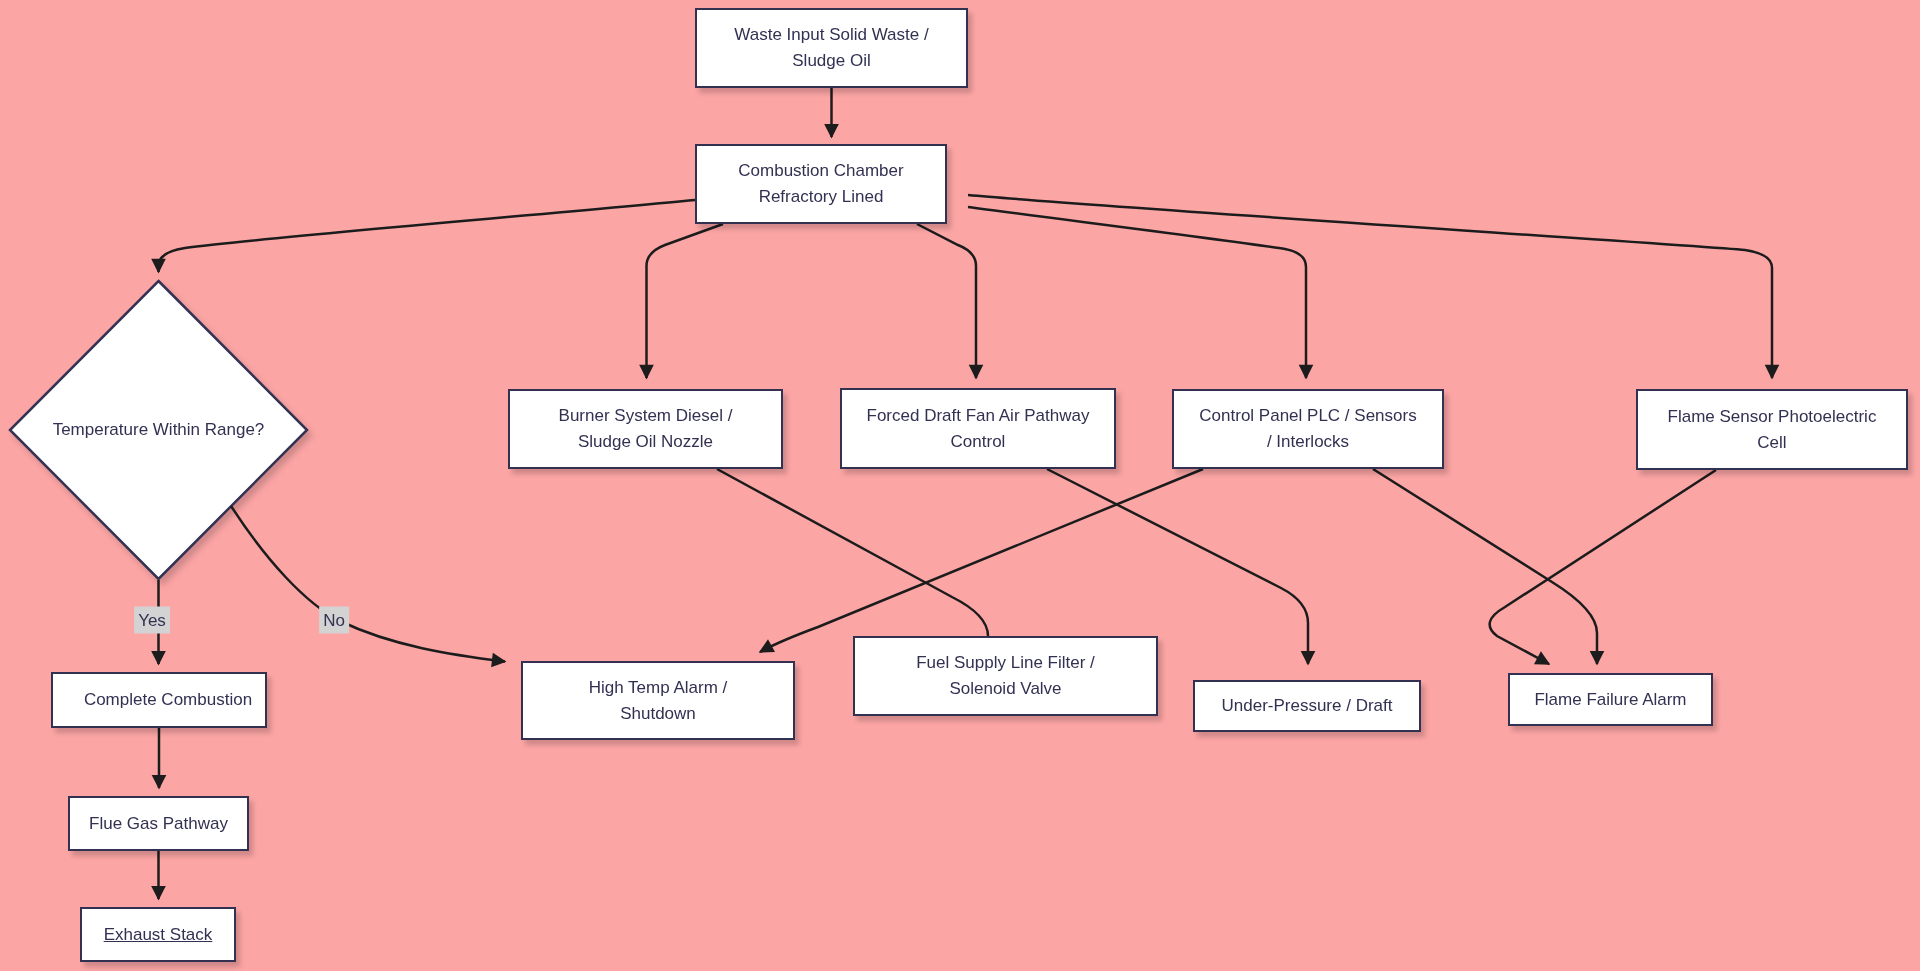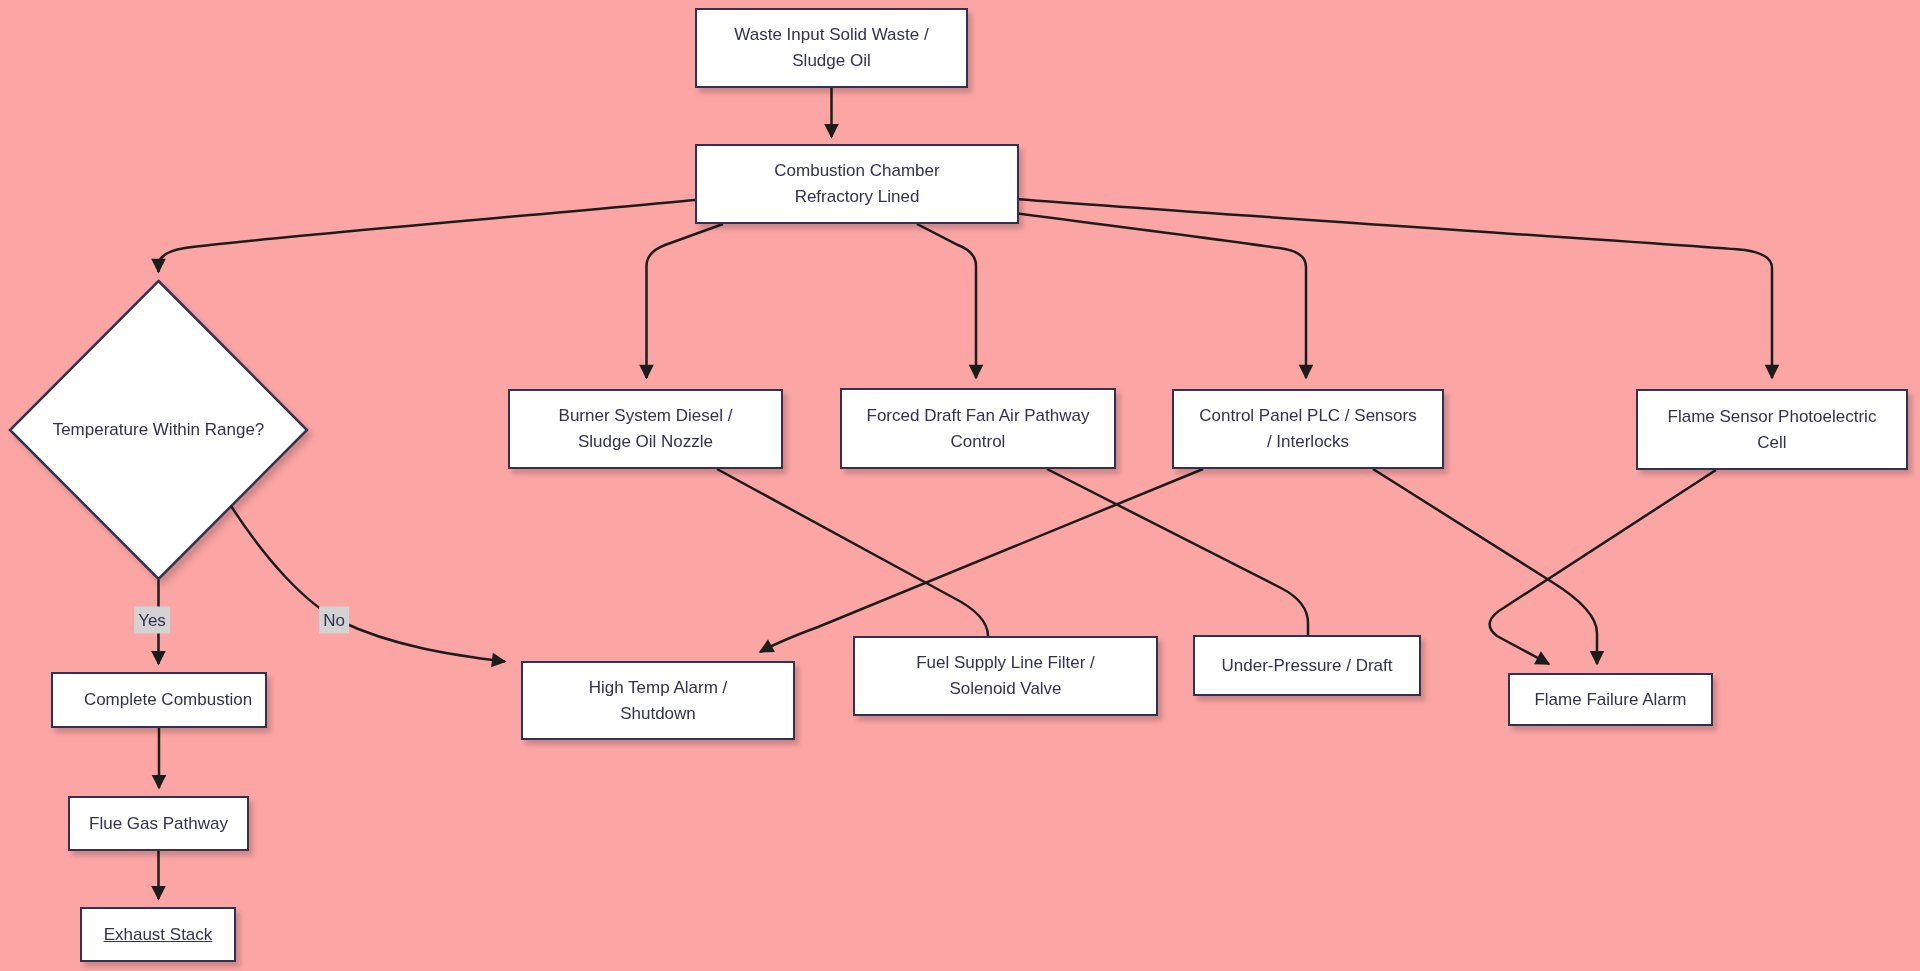--- a/index.html
+++ b/index.html
@@ -60,21 +60,21 @@
     <path class="edge-path" marker-end="url(#arrow)" d="M 1047 469 L 1281 588 Q 1308 602 1308 623 L 1308 664"></path>
     <path class="edge-path" marker-end="url(#arrow)" d="M 1373 469 L 1552 582 Q 1597 610 1597 633 L 1597 664"></path>
     <path class="edge-path" marker-end="url(#arrow)" d="M 1716 470 L 1505 607 Q 1479 622 1497 636 L 1549 664"></path>
   </svg>
 
   <div class="node" style="left:695px; top:8px; width:273px; height:80px;">
     <div>Waste Input Solid Waste /</div>
     <div>Sludge Oil</div>
   </div>
 
-  <div class="node" style="left:695px; top:144px; width:324px; height:80px;">
+  <div class="node" style="left:695px; top:144px; width:252px; height:80px;">
     <div>Combustion Chamber</div>
     <div>Refractory Lined</div>
   </div>
 
   <div class="diamond-label" style="left:158.5px; top:430px;">Temperature Within Range?</div>
 
   <div class="node" style="left:508px; top:389px; width:275px; height:80px;">
     <div>Burner System Diesel /</div>
     <div>Sludge Oil Nozzle</div>
   </div>
@@ -109,21 +109,21 @@
   <div class="node" style="left:521px; top:661px; width:274px; height:79px;">
     <div>High Temp Alarm /</div>
     <div>Shutdown</div>
   </div>
 
   <div class="node" style="left:853px; top:636px; width:305px; height:80px;">
     <div>Fuel Supply Line Filter /</div>
     <div>Solenoid Valve</div>
   </div>
 
-  <div class="node" style="left:1193px; top:635px; width:228px; height:61px;">
+  <div class="node" style="left:1193px; top:680px; width:228px; height:52px;">
     <div>Under-Pressure / Draft</div>
   </div>
 
   <div class="node" style="left:1508px; top:673px; width:205px; height:53px;">
     <div>Flame Failure Alarm</div>
   </div>
 
   <div class="edge-label" style="left:152px; top:620px;">Yes</div>
 
   <div class="edge-label" style="left:334px; top:620px;">No</div>

